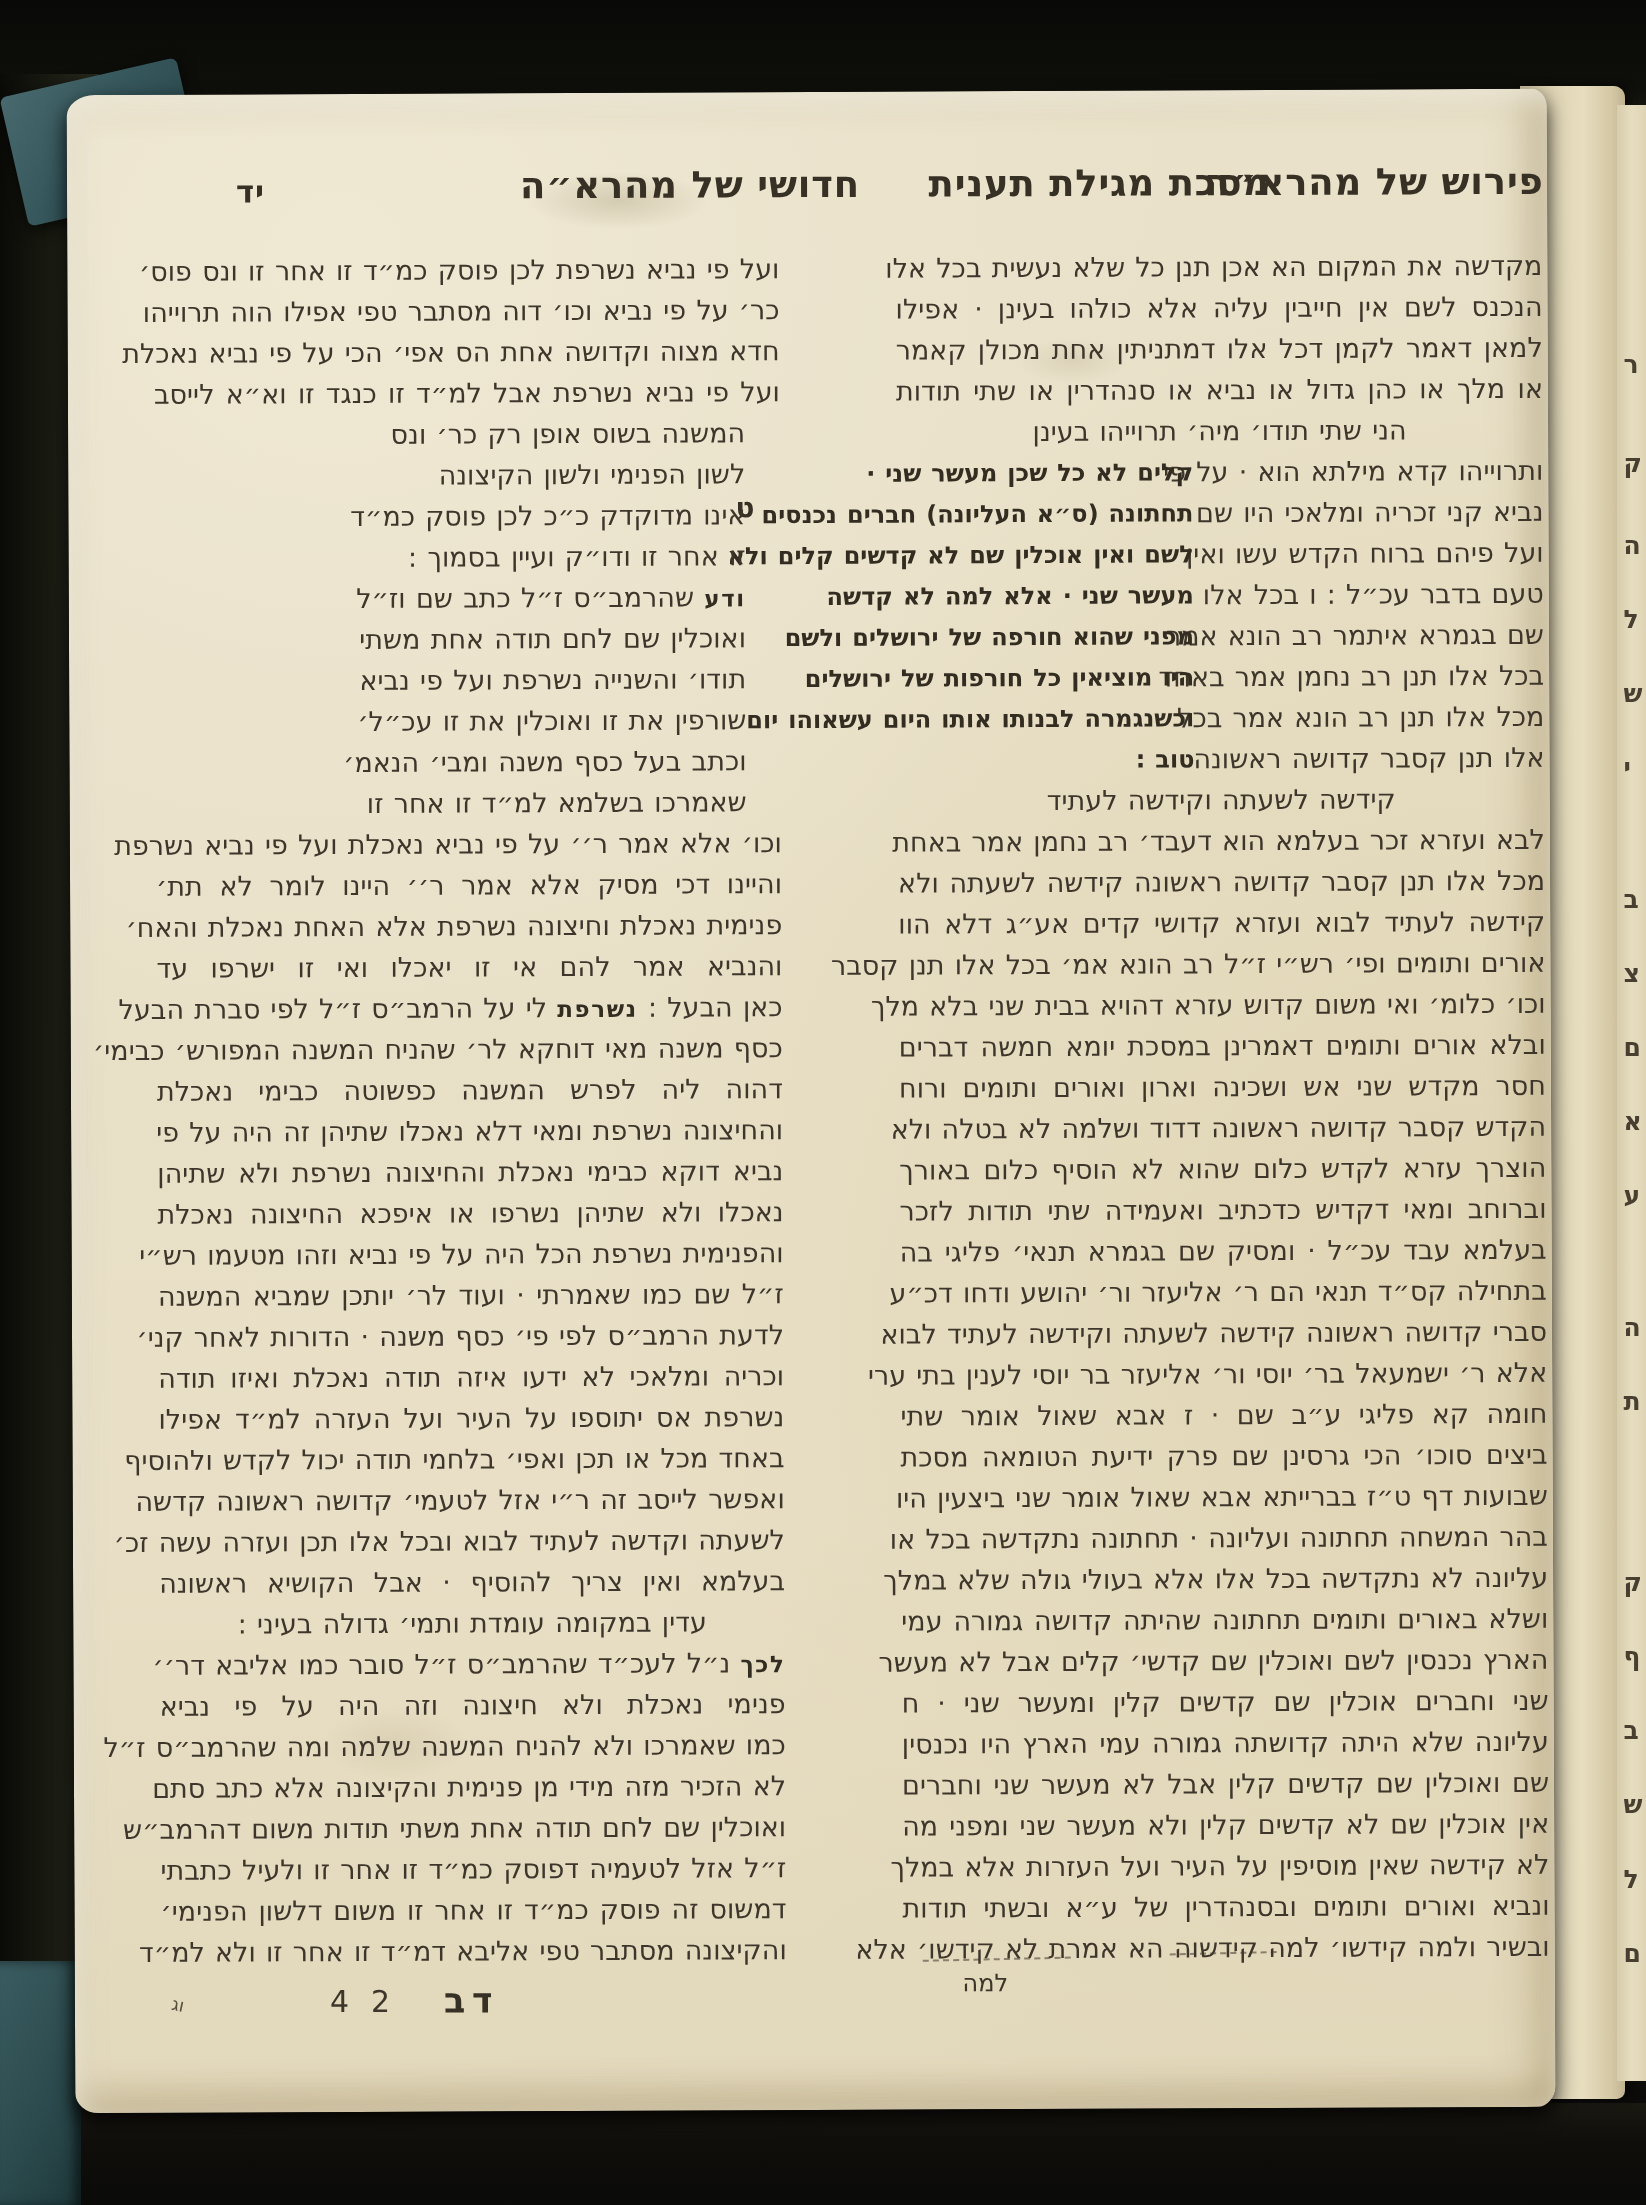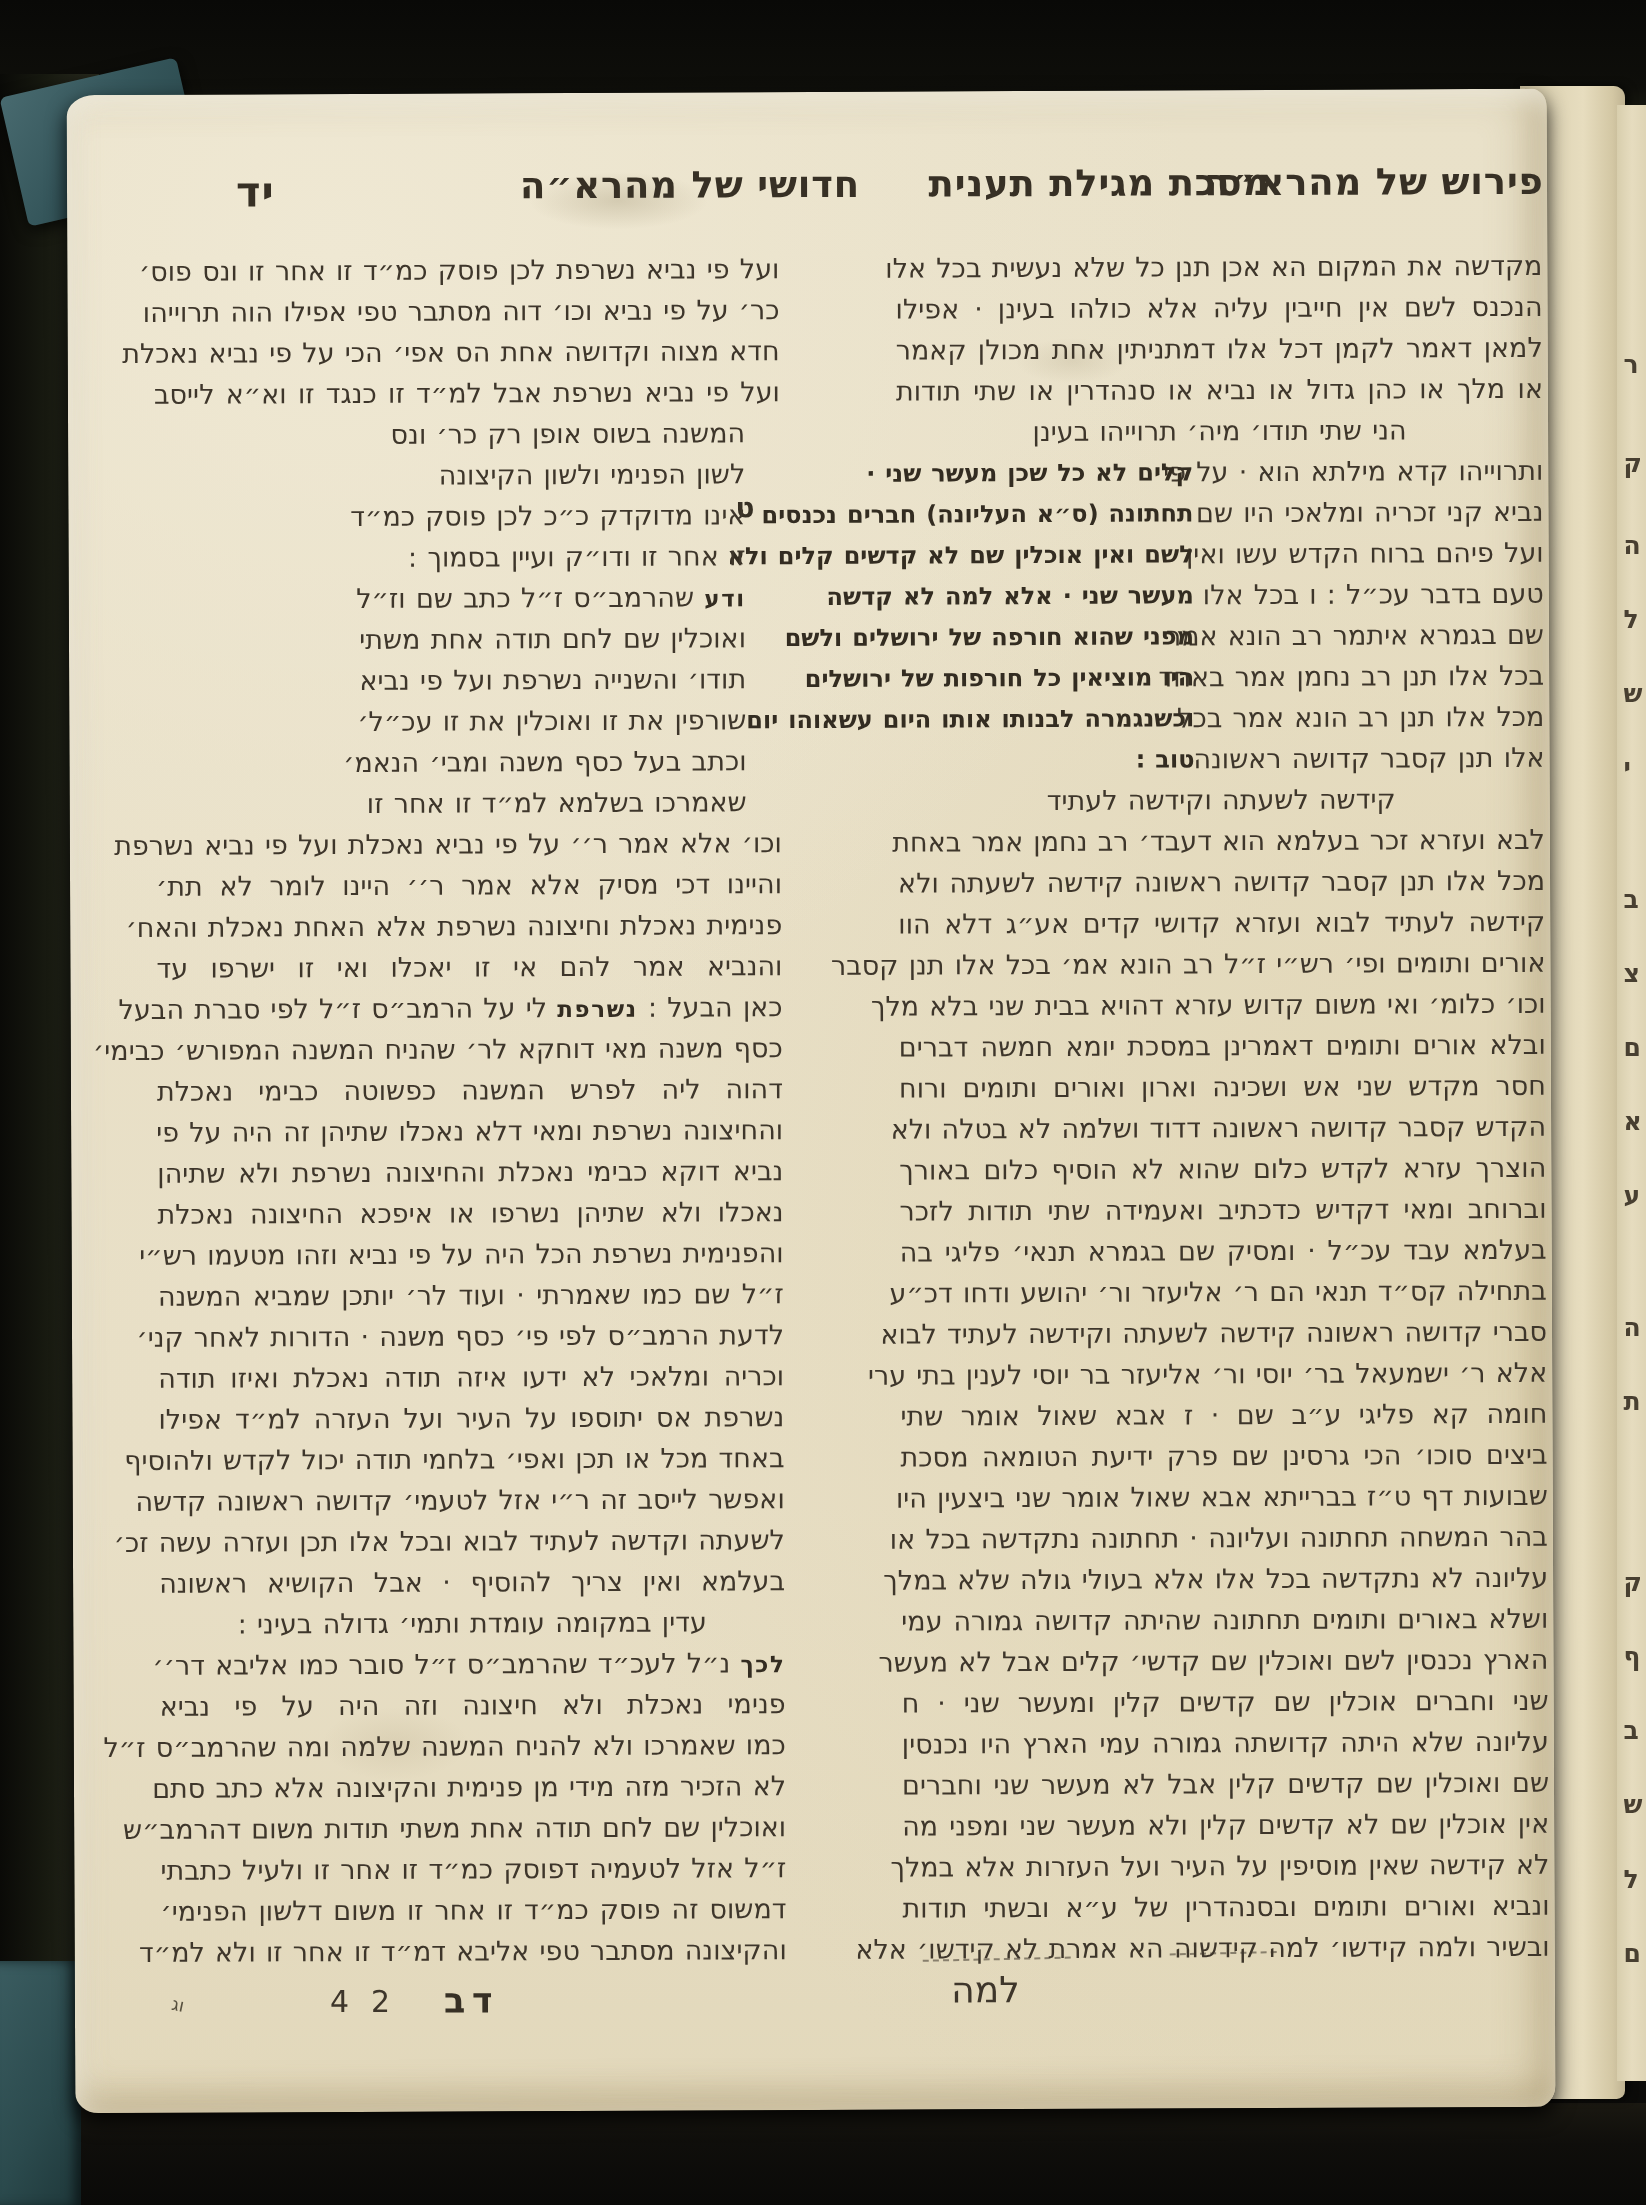--- a/index.html
+++ b/index.html
@@ -55,42 +55,42 @@
     background:radial-gradient(ellipse,rgba(112,96,58,.12),rgba(112,96,58,0) 70%);}
   .stain.s3{left:247px;top:1613px;width:148px;height:74px;
     background:radial-gradient(ellipse,rgba(120,100,60,.10),rgba(120,100,60,0) 70%);}
 
   
   .hdr{position:absolute;top:71px;font-weight:bold;font-size:37px;line-height:43px;
     letter-spacing:0.8px;color:#373025;white-space:nowrap;}
   .hdr.t-right{right:3.3px;}
   .hdr.t-center{right:277px;}
   .hdr.t-left{right:687px;}
-  .hdr.pagenum{left:169px;top:76px;font-size:42px;}
+  .hdr.pagenum{left:169px;top:76px;font-size:31px;}
 
   
   .col{position:absolute;top:156px;direction:rtl;font-size:27px;word-spacing:1.6px;}
   .col.right{left:828px;width:647px;}
   .col.left{left:86px;width:626px;}
   .line{height:41px;line-height:41px;overflow:visible;position:relative;
     text-align:justify;text-align-last:justify;white-space:nowrap;}
   .line.short{text-align:center;text-align-last:center;}
   .line.narrow{width:68%;margin-right:35px;text-align:right;text-align-last:right;}
   .line.split{text-align:right;text-align-last:right;}
   .split .main{display:inline-block;}
   .split .inset{position:absolute;left:-120px;top:2.5px;width:417px;
     font-weight:bold;font-size:24px;line-height:36px;color:#332c21;
     text-align:right;white-space:nowrap;overflow:visible;}
   .gutter-marker{position:absolute;left:-161px;top:-6.6px;font-weight:bold;
     font-size:28px;color:#373025;}
   .lead{font-weight:bold;font-size:23px;letter-spacing:1.6px;color:#332c21;}
 
   
   .catchword{position:absolute;left:828px;top:1878px;width:165px;
-    text-align:center;font-size:36px;color:#3e362b;direction:rtl;}
+    text-align:center;font-size:24px;color:#3e362b;direction:rtl;}
   .ink-dash{position:absolute;height:0;border-top:2.5px dashed rgba(62,54,43,.55);}
   .ink-dash.d1{left:848px;top:1867px;width:148px;transform:rotate(-1deg);}
   .ink-dash.d2{left:1095px;top:1862px;width:107px;transform:rotate(-1deg);}
   .signature{position:absolute;left:0;top:1887px;width:626px;height:49px;}
   .sig-heb{position:absolute;font-weight:bold;font-size:35px;color:#373025;}
   .sig-num{position:absolute;font-size:30px;color:#3e362b;}
   .press-mark{position:absolute;left:97px;top:11.5px;font-size:18px;color:#57503f;
     transform:rotate(12deg);}
 </style>
 </head>

